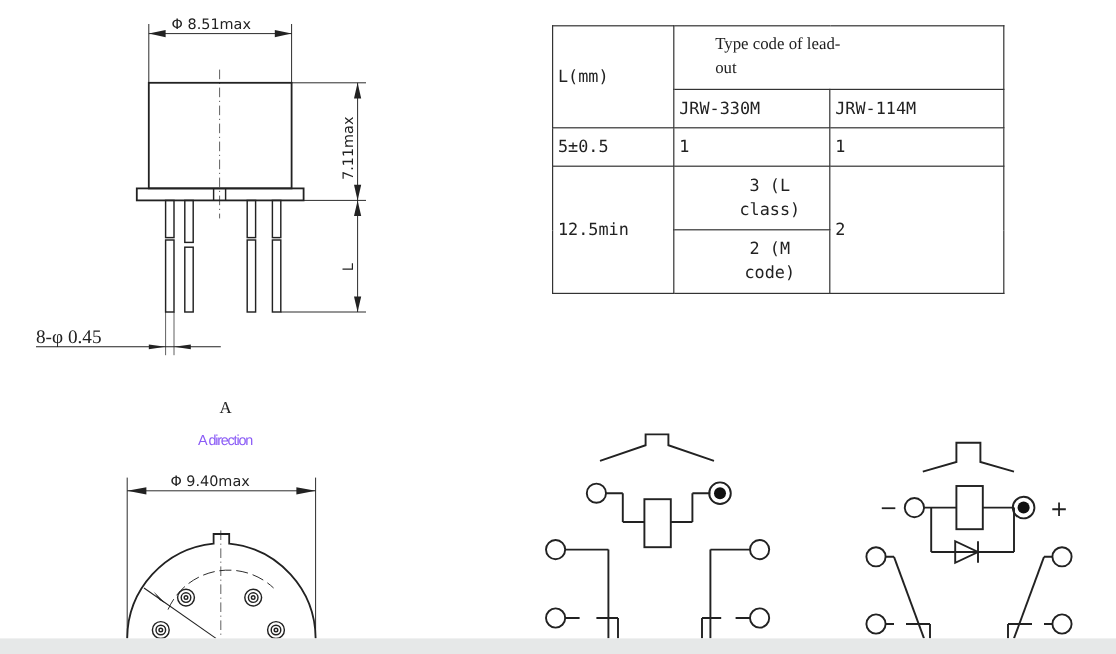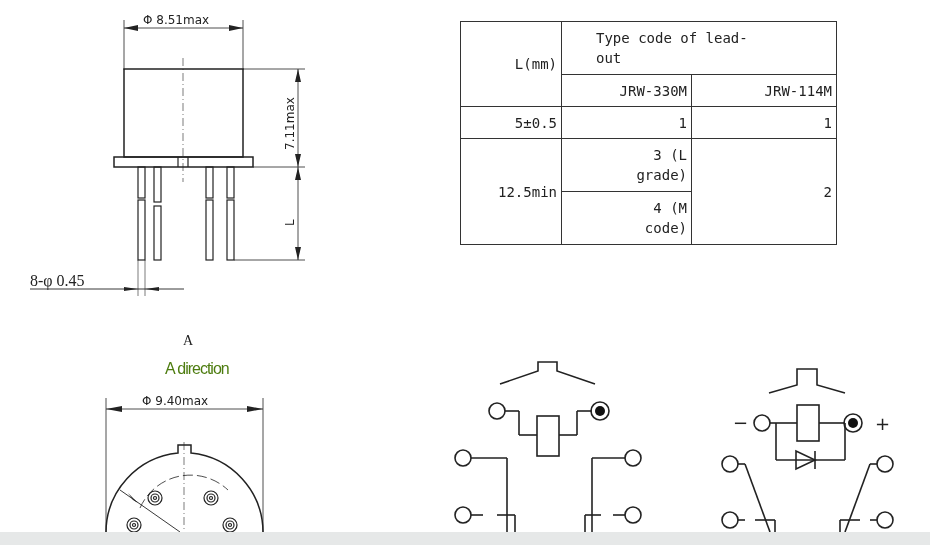--- a/index.html
+++ b/index.html
@@ -1,22 +1,22 @@
 <!DOCTYPE html>
 <html><head>
 <meta charset="utf-8">
 <style>
   html, body { margin: 0; padding: 0; }
   body { width: 930px; height: 545px; background: #ffffff; position: relative; overflow: hidden; font-family: "Liberation Sans", sans-serif; }
   .abs { position: absolute; }
   svg text { font-family: "DejaVu Sans", sans-serif; }
   .tbl { position: absolute; left: 460px; top: 21px; border-collapse: collapse; font-family: "DejaVu Sans Mono", monospace; font-size: 14px; color: #222; }
-  .tbl td { border: 1px solid #333; text-align: right; vertical-align: middle; padding: 0 4px; line-height: 20px; }
-  .tbl td.left { text-align: left; padding-left: 34px; }
-  .tbl td.wrap { text-align: right; padding-left: 34px; }
+  .tbl td { border: 1px solid #333; text-align: left; vertical-align: middle; padding: 0 4px; line-height: 20px; }
+  .tbl td.left { text-align: left; padding-left: 34px; font-family: Liberation Serif, serif; }
+  .tbl td.wrap { text-align: center; padding-left: 34px; }
   .bottom-band { position: absolute; left: 0; top: 532px; width: 930px; height: 13px; background: #e6e8e8; }
   .serif { font-family: "Liberation Serif", serif; }
 </style>
 </head>
 <body>
 
 <svg class="abs" style="left:0;top:0" width="330" height="300" viewBox="0 0 330 300">
   <g stroke="#222" fill="none" stroke-width="1.2">
 
     <line x1="124" y1="20" x2="124" y2="70" stroke-width="0.8"></line>
@@ -78,35 +78,35 @@
   </tr>
   <tr style="height:32px">
     <td>5±0.5</td>
     <td>1</td>
     <td>1</td>
   </tr>
   <tr style="height:53px">
     <td rowspan="2">12.5min</td>
     <td class="wrap" style="padding-left:34px">
       <div>3 (L</div>
-      <div>grade)</div>
+      <div>class)</div>
     </td>
     <td rowspan="2">2</td>
   </tr>
   <tr style="height:53px">
     <td class="wrap" style="padding-left:34px">
-      <div>4 (M</div>
+      <div>2 (M</div>
       <div>code)</div>
     </td>
   </tr>
 </tbody>
   </table>
 
 <div class="abs serif" style="left:183px;top:333px;font-size:14px;color:#222">A</div>
-<div class="abs" style="left:165px;top:360px;font-size:16px;color:#4d7c0f;letter-spacing:-1px">A direction</div>
+<div class="abs" style="left:165px;top:360px;font-size:12px;color:#8b5cf6;letter-spacing:-1px">A direction</div>
 <svg class="abs" style="left:100px;top:390px" width="180" height="142" viewBox="0 0 180 142">
   <g stroke="#222" fill="none" stroke-width="1.2">
     <line x1="6" y1="8" x2="6" y2="142" stroke-width="0.8"></line>
     <line x1="163" y1="8" x2="163" y2="142" stroke-width="0.8"></line>
     <line x1="6" y1="19" x2="163" y2="19" stroke-width="0.8"></line>
     <polygon points="6,19 22,16 22,22" fill="#222" stroke="none"></polygon>
     <polygon points="163,19 147,16 147,22" fill="#222" stroke="none"></polygon>
     <line x1="84" y1="52" x2="84" y2="142" stroke-width="0.6" stroke-dasharray="8,3,1,3"></line>
     <path d="M 6,142 A 80,80 0 0 1 78,63 L 78,55 L 91,55 L 91,63 A 80,80 0 0 1 163,142" stroke-width="1.5"></path>
     <path d="M 40,118 A 55,55 0 0 1 128,100" stroke-width="0.8" stroke-dasharray="10,4"></path>

